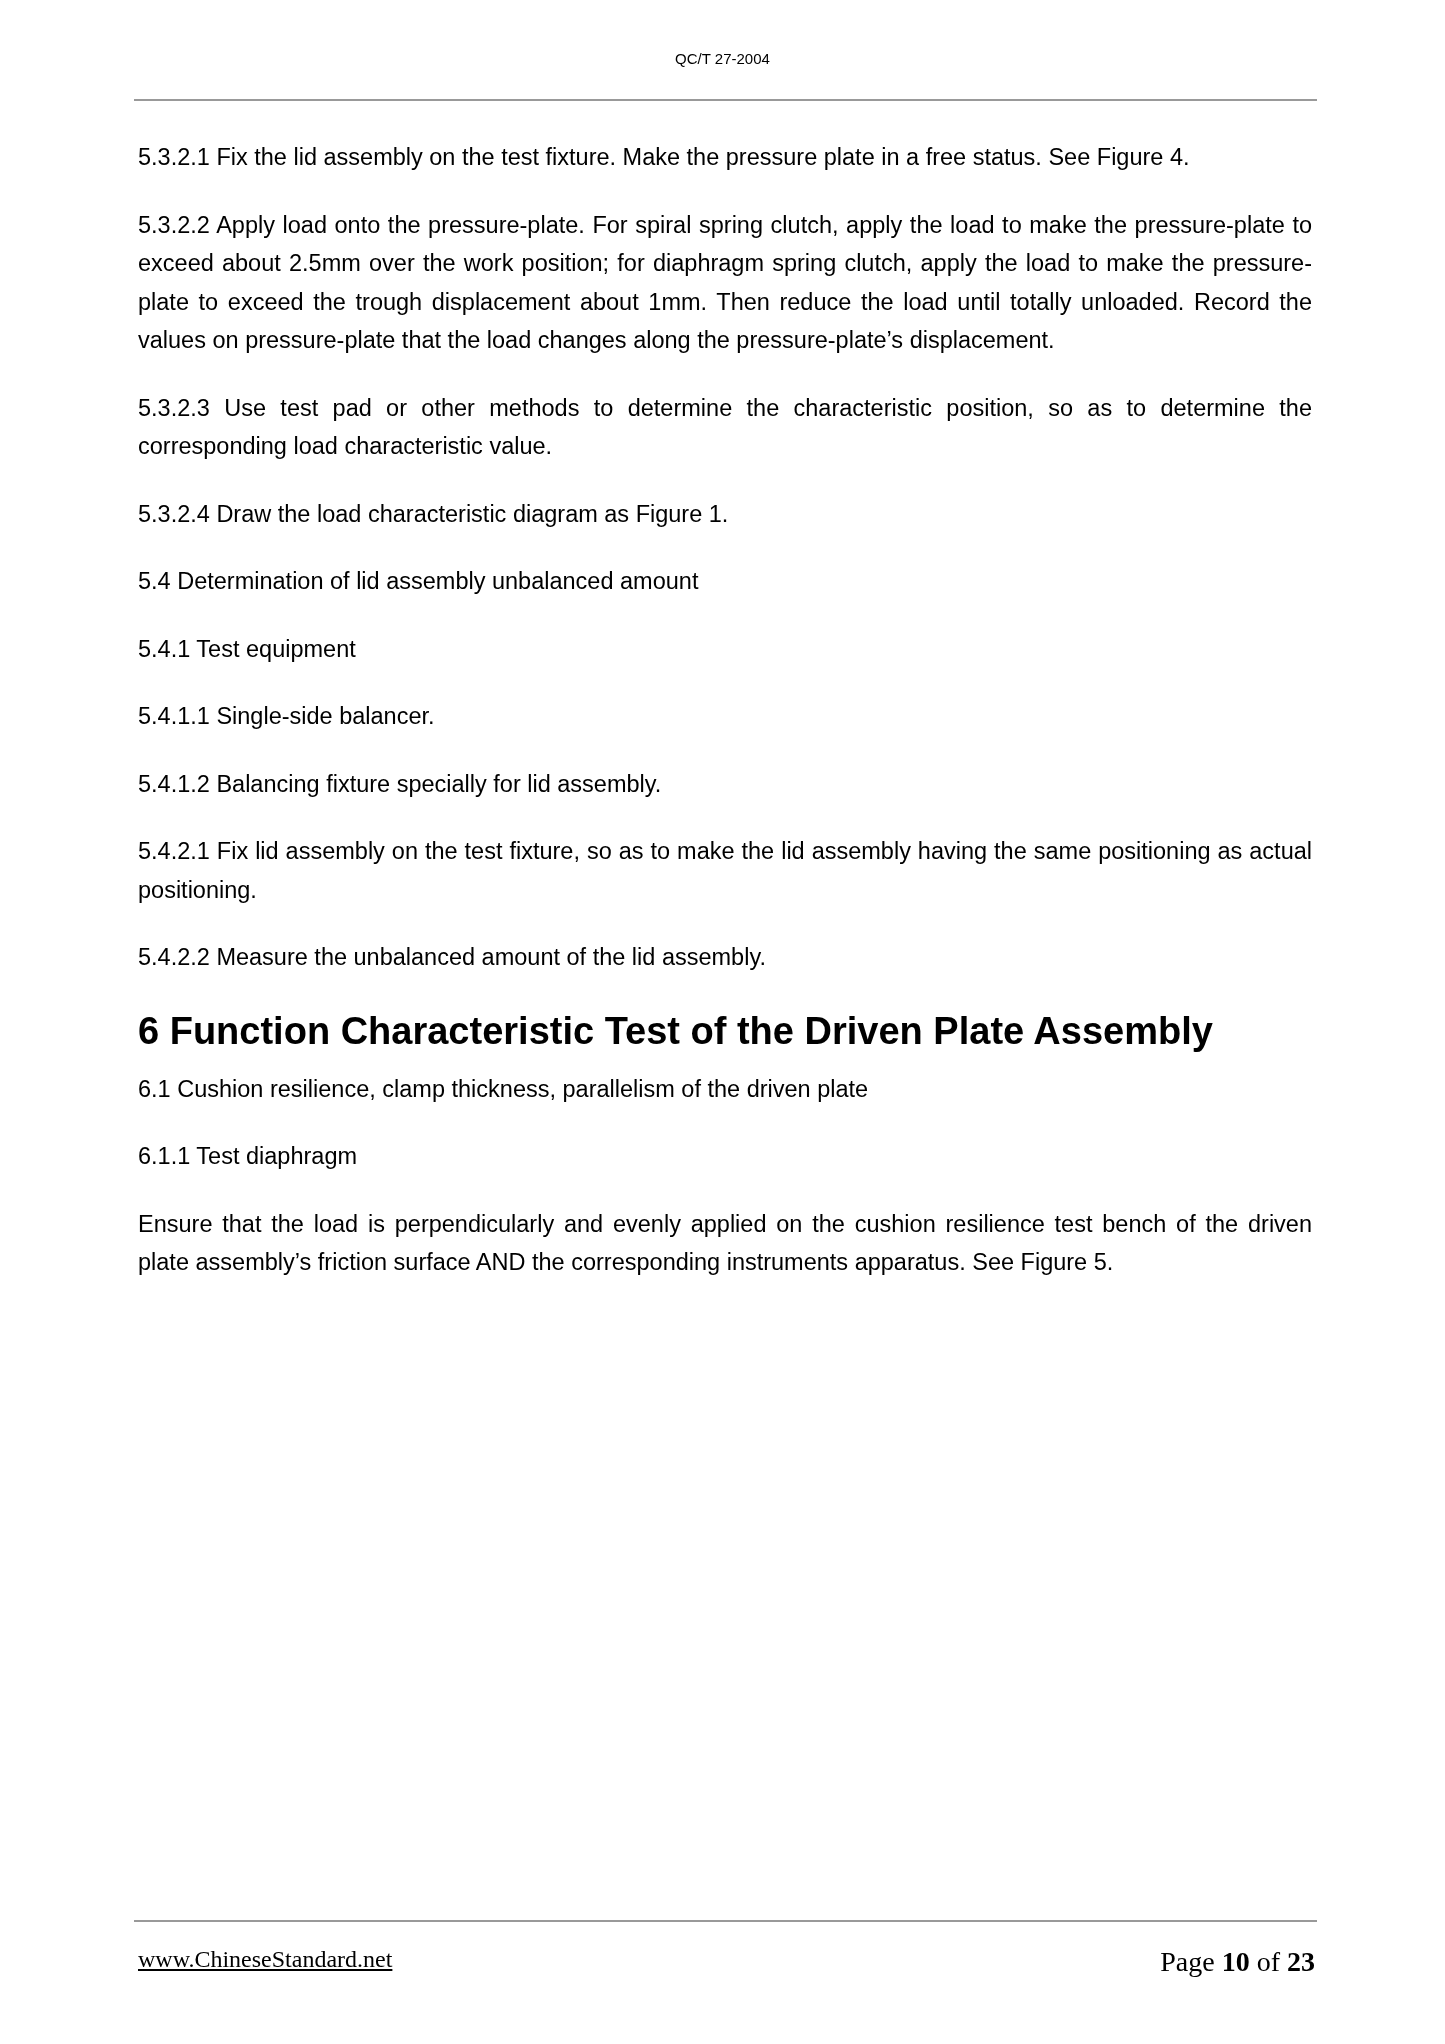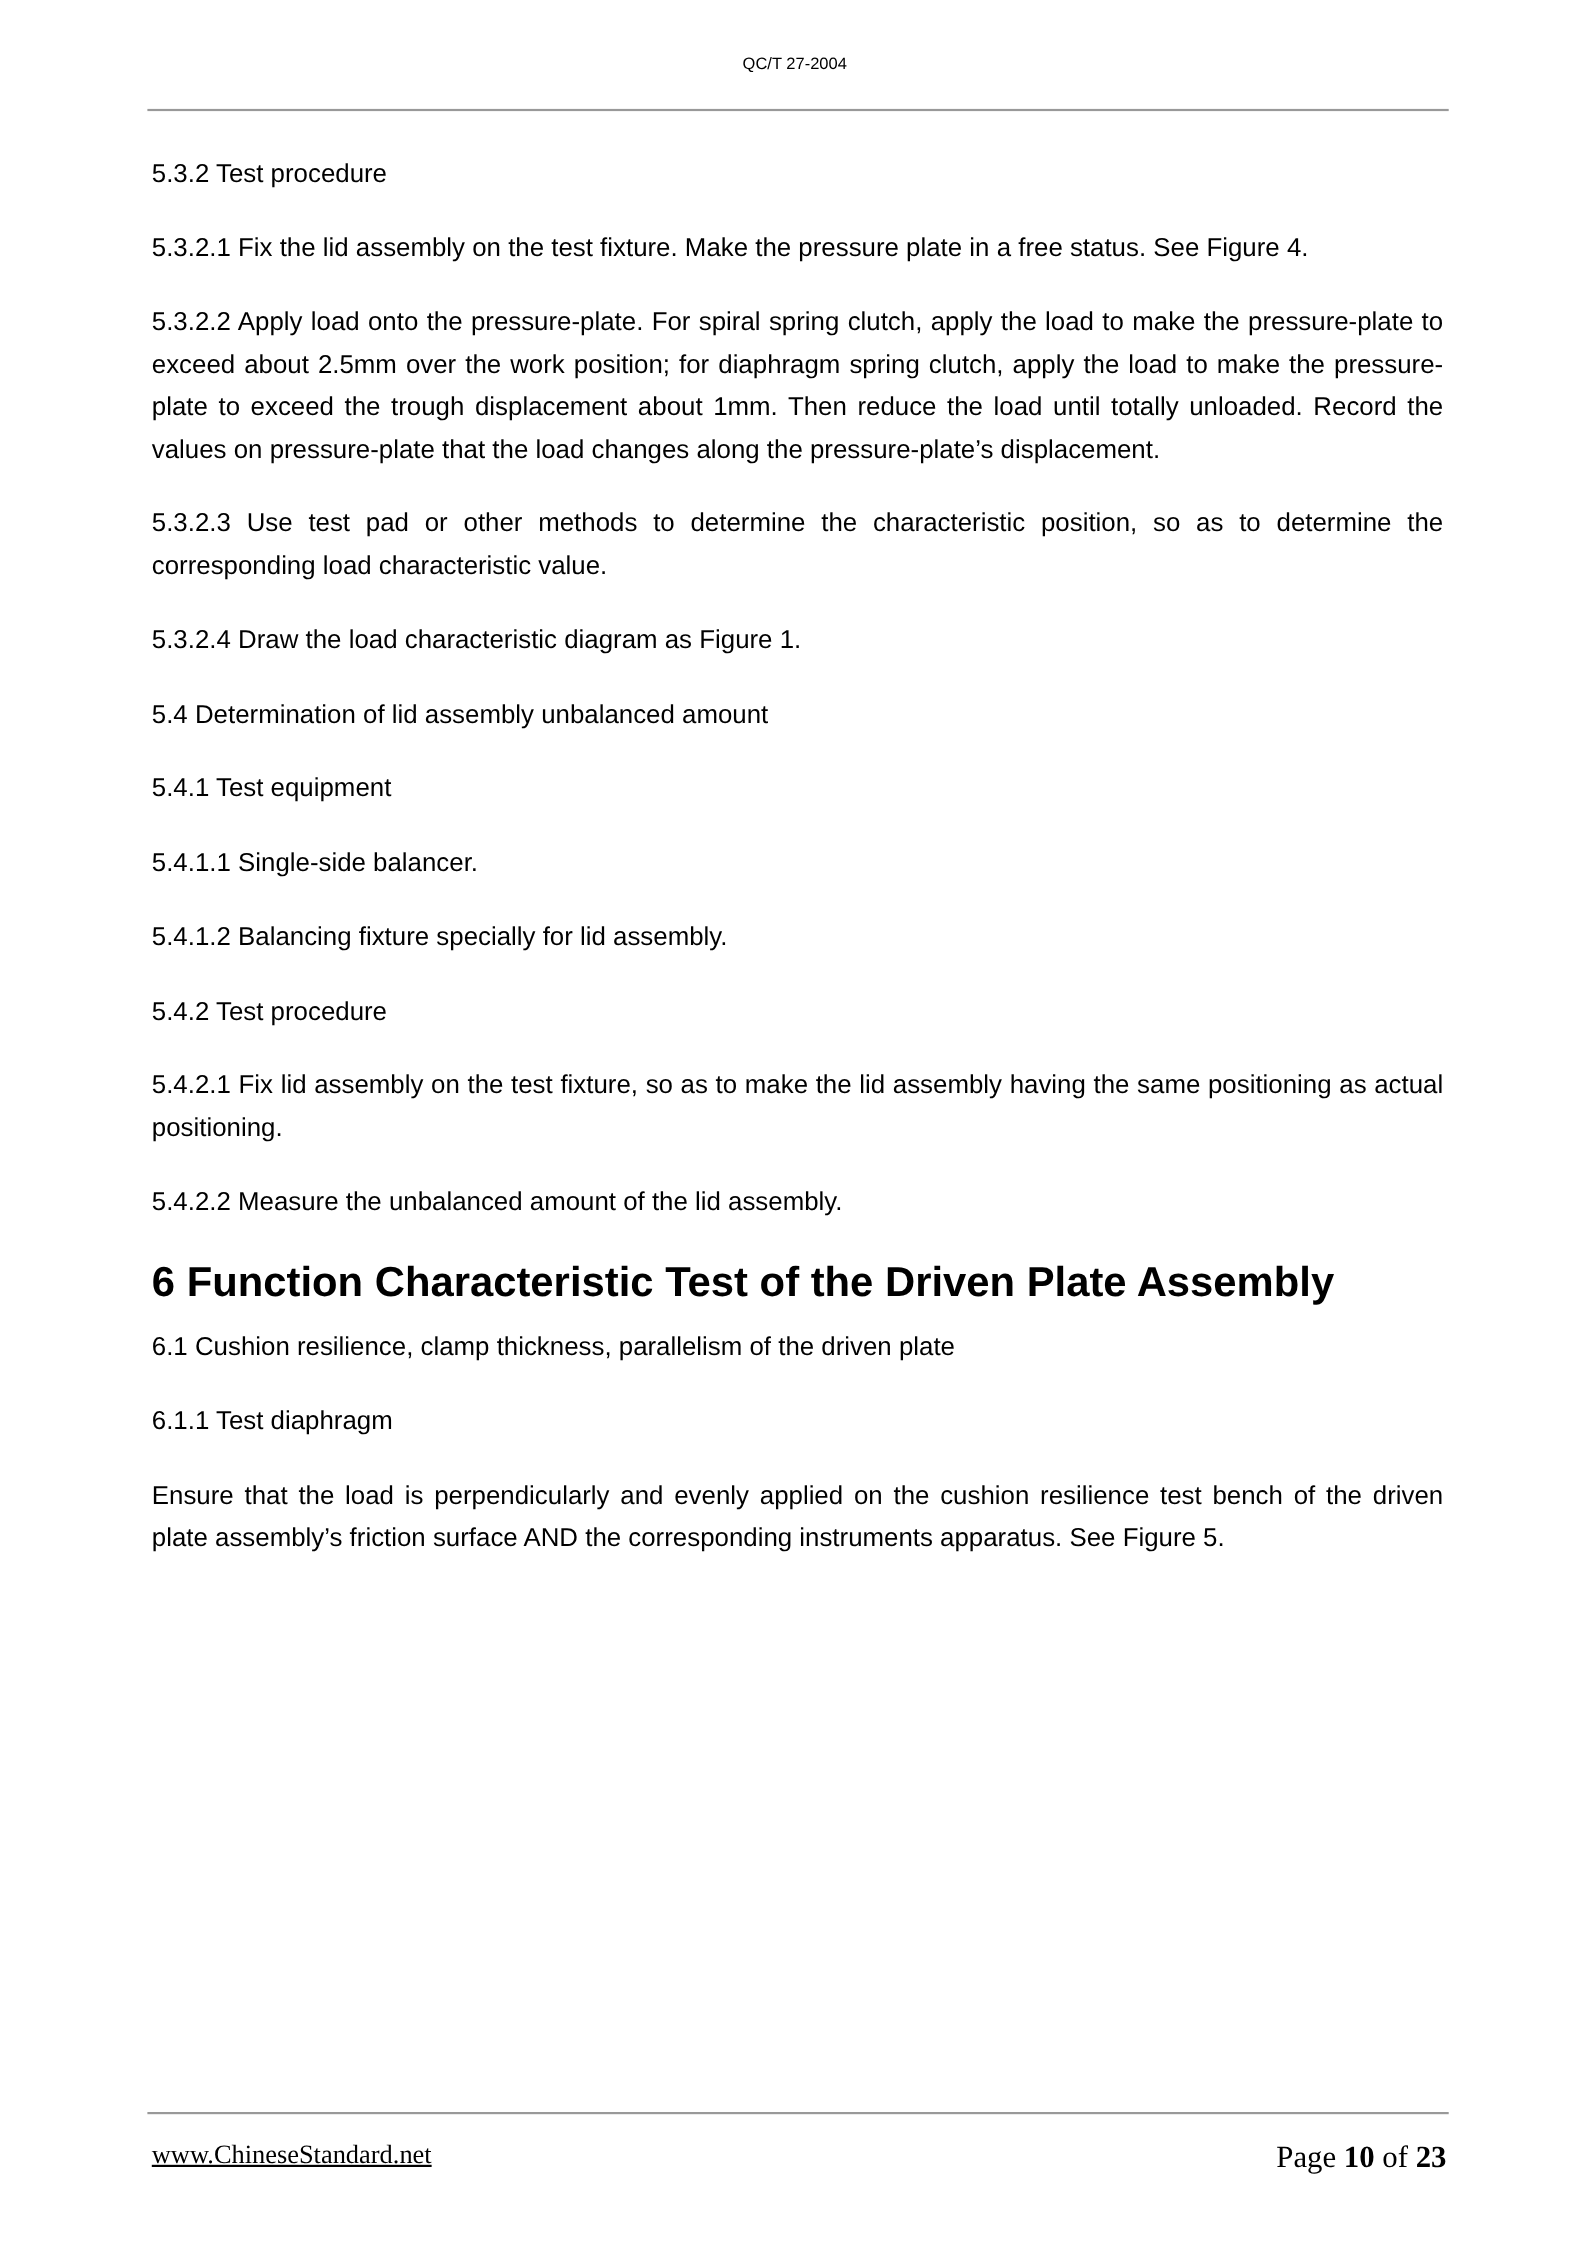--- a/index.html
+++ b/index.html
@@ -22,30 +22,28 @@
     .footer-page b { font-weight: bold; }
   </style>
 </head>
 <body>
 
 <div class="page">
   <div class="header-title">QC/T 27-2004</div>
   <div class="rule top"></div>
 
   <div class="body-text">
-    <p class="para">5.3.2 Test procedure</p>
     <p class="para">5.3.2.1 Fix the lid assembly on the test fixture. Make the pressure plate in a free status. See Figure 4.</p>
     <p class="para">5.3.2.2 Apply load onto the pressure-plate. For spiral spring clutch, apply the load to make the pressure-plate to exceed about 2.5mm over the work position; for diaphragm spring clutch, apply the load to make the pressure-plate to exceed the trough displacement about 1mm. Then reduce the load until totally unloaded. Record the values on pressure-plate that the load changes along the pressure-plate’s displacement.</p>
     <p class="para">5.3.2.3 Use test pad or other methods to determine the characteristic position, so as to determine the corresponding load characteristic value.</p>
     <p class="para">5.3.2.4 Draw the load characteristic diagram as Figure 1.</p>
     <p class="para">5.4 Determination of lid assembly unbalanced amount</p>
     <p class="para">5.4.1 Test equipment</p>
     <p class="para">5.4.1.1 Single-side balancer.</p>
     <p class="para">5.4.1.2 Balancing fixture specially for lid assembly.</p>
-    <p class="para">5.4.2 Test procedure</p>
     <p class="para">5.4.2.1 Fix lid assembly on the test fixture, so as to make the lid assembly having the same positioning as actual positioning.</p>
     <p class="para">5.4.2.2 Measure the unbalanced amount of the lid assembly.</p>
     <h1 class="heading6">6 Function Characteristic Test of the Driven Plate Assembly</h1>
     <p class="para">6.1 Cushion resilience, clamp thickness, parallelism of the driven plate</p>
     <p class="para">6.1.1 Test diaphragm</p>
     <p class="para">Ensure that the load is perpendicularly and evenly applied on the cushion resilience test bench of the driven plate assembly’s friction surface AND the corresponding instruments apparatus. See Figure 5.</p>
   </div>
 
   <div class="rule bottom"></div>
   <a class="footer-link">www.ChineseStandard.net</a>

